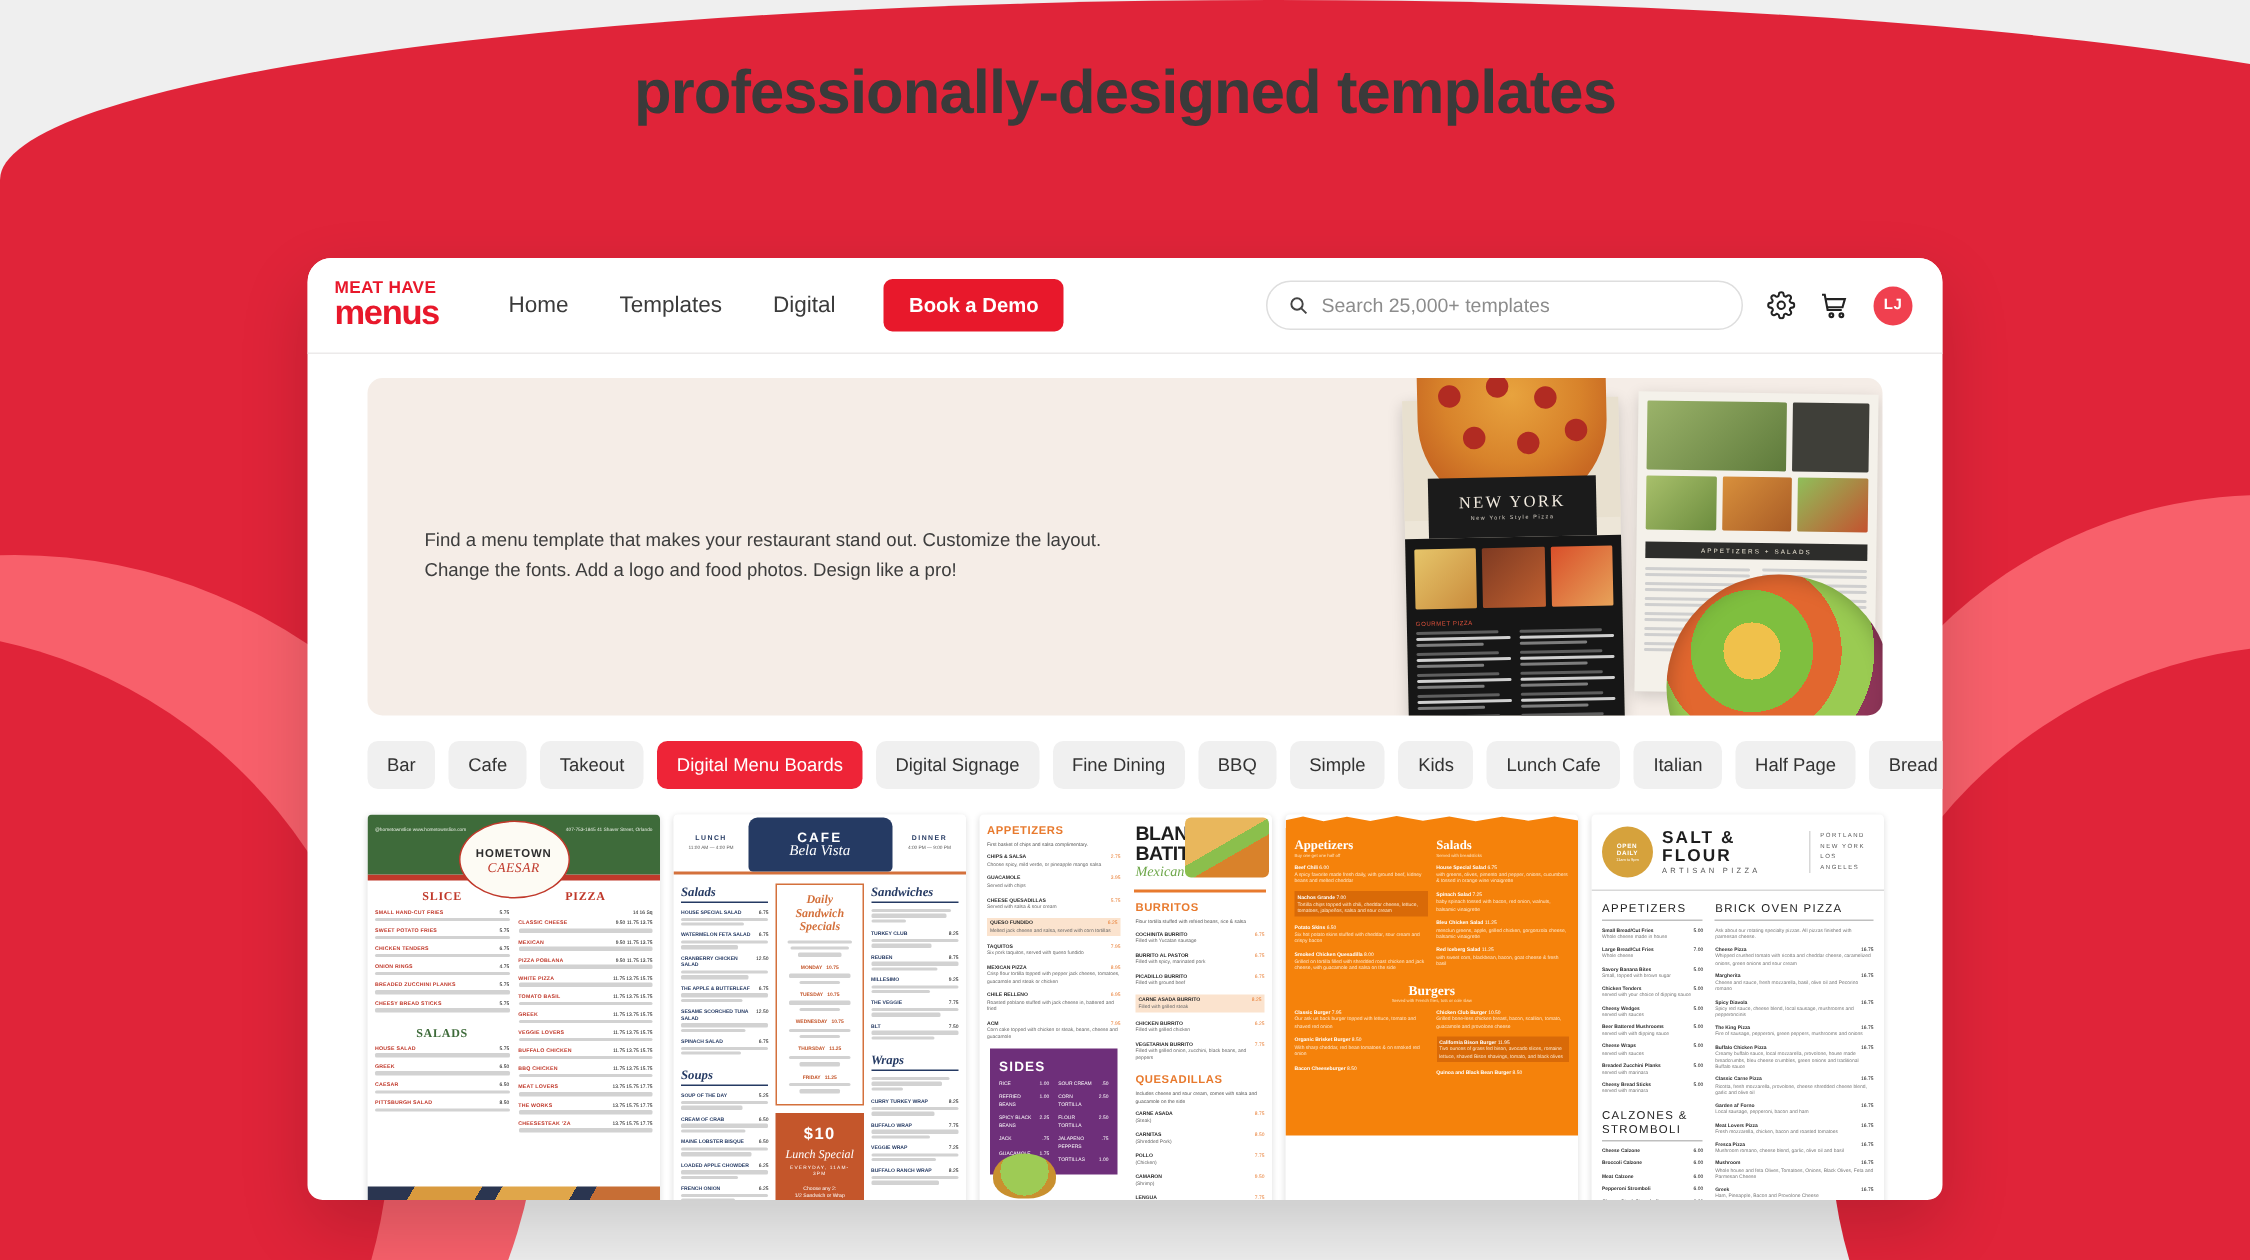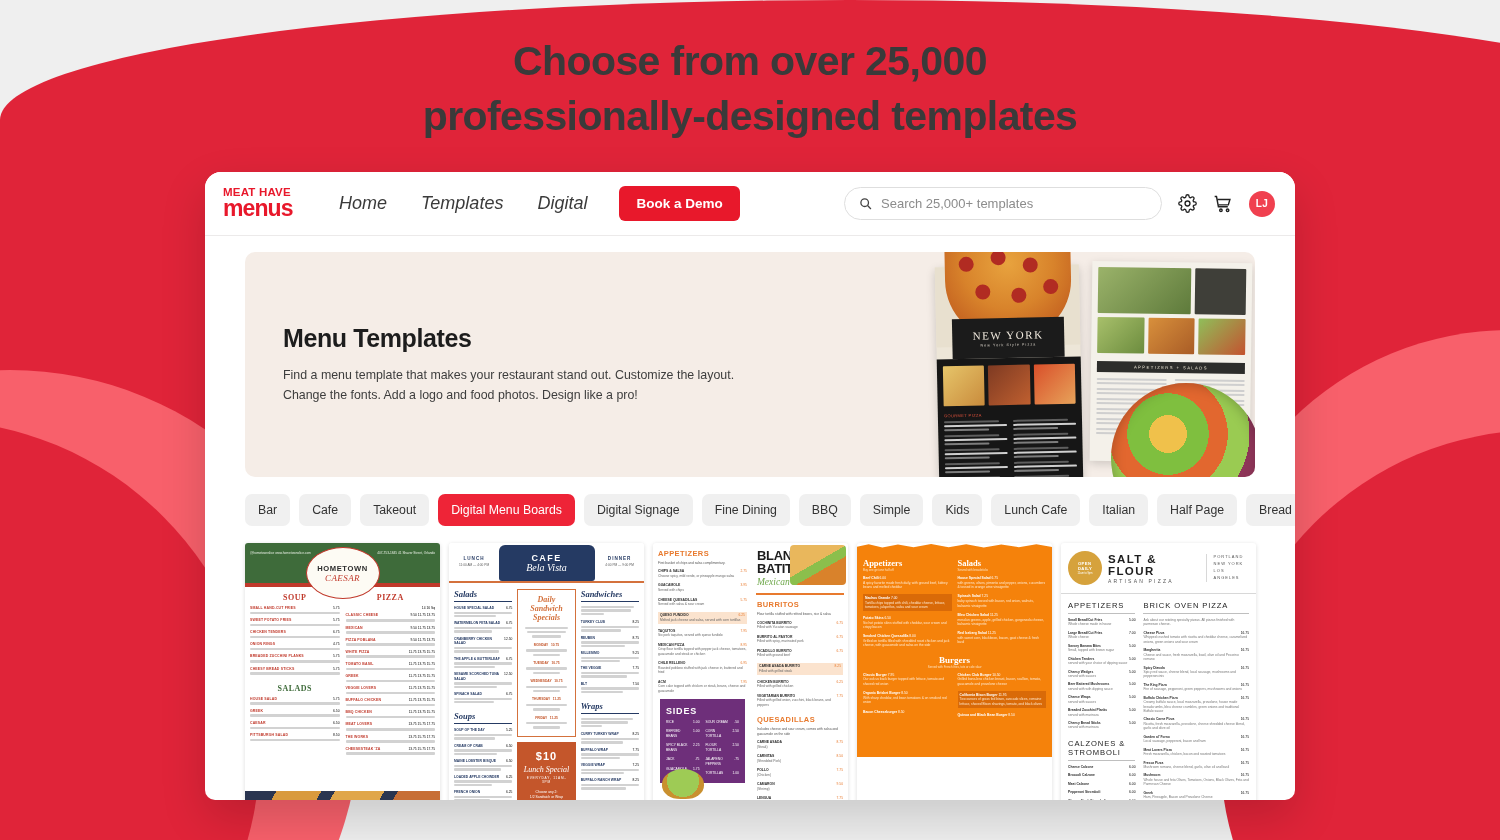--- a/index.html
+++ b/index.html
@@ -40,21 +40,21 @@
   
   .navbar {
     height: 64px; display: flex; align-items: center;
     padding: 0 20px 0 18px; border-bottom: 1px solid #eceaea;
     background: #fff;
   }
   .logo { width: 80px; line-height: 1; margin-right: 30px; user-select: none; }
   .logo .l1 { color: #E8182B; font-size: 11.5px; font-weight: bold; letter-spacing: .2px; display:block; }
   .logo .l2 { color: #E8182B; font-size: 23px; font-weight: bold; letter-spacing: -.9px; display:block; margin-top:-2px; }
   .nav-links { display: flex; gap: 34px; margin-left: 6px; }
-  .nav-link { font-size: 18px; color: #3b3b3b; cursor: pointer; font-style: italic; }
+  .nav-link { font-size: 15px; color: #3b3b3b; cursor: pointer; }
   .demo-btn {
     margin-left: 32px; background: #E8182B; color: #fff;
     font-size: 13.5px; font-weight: bold; border: none; border-radius: 6px;
     padding: 10px 17px; cursor: pointer; white-space: nowrap;
   }
   .nav-right { margin-left: auto; display: flex; align-items: center; gap: 16px; }
   .search-box {
     width: 318px; height: 33px; border: 1px solid #dedede; border-radius: 18px;
     display: flex; align-items: center; padding: 0 14px; background: #fff;
   }
@@ -283,21 +283,20 @@
 
 <div class="stage">
 
   <div class="blob blob-left-light"></div>
   <div class="blob blob-left-deep"></div>
   <div class="blob blob-right-light"></div>
   <div class="blob blob-right-deep"></div>
   <div class="blob-bottom"></div>
 
   <div class="headline">
-    <div>Choose from over 25,000</div>
     <div>professionally-designed templates</div>
   </div>
 
   <div class="window">
 
     <div class="navbar">
       <div class="logo">
         <span class="l1">MEAT HAVE</span>
         <span class="l2">menus</span>
       </div>
@@ -331,21 +330,20 @@
           </svg>
         </div>
         <div class="avatar">LJ</div>
       </div>
     </div>
 
     <div class="page">
 
       <div class="hero">
         <div class="hero-text">
-          <div class="hero-title">Menu Templates</div>
           <div class="hero-sub">Find a menu template that makes your restaurant stand out. Customize the layout. Change the fonts. Add a logo and food photos. Design like a pro!</div>
         </div>
 
         <div class="hero-art">
 
           <div class="sheet-ny">
             <div class="ny-topband">
               <div class="ny-plate">
                 <span class="pep" style="left:14px;top:12px"></span>
                 <span class="pep" style="left:46px;top:6px"></span>
@@ -473,21 +471,21 @@
             <div class="c1-side" style="right:5px;text-align:right">407-753-1845
 41 Shaver Street, Orlando</div>
             <div class="c1-circ">
               <div class="t1">HOMETOWN</div>
               <div class="t2">CAESAR</div>
             </div>
           </div>
           <div class="c1-stripe"></div>
           <div class="c1-body">
             <div>
-              <div class="c1-h">SOUP</div>
+              <div class="c1-h">SLICE</div>
               <div class="tiny">
                 <div class="rowline">
                     <span class="c1-item">SMALL HAND-CUT FRIES</span>
                     <span>5.75</span>
                   </div>
                   <div class="bar" style="margin:1px 0 4px"></div>
                 <div class="rowline">
                     <span class="c1-item">SWEET POTATO FRIES</span>
                     <span>5.75</span>
                   </div>

